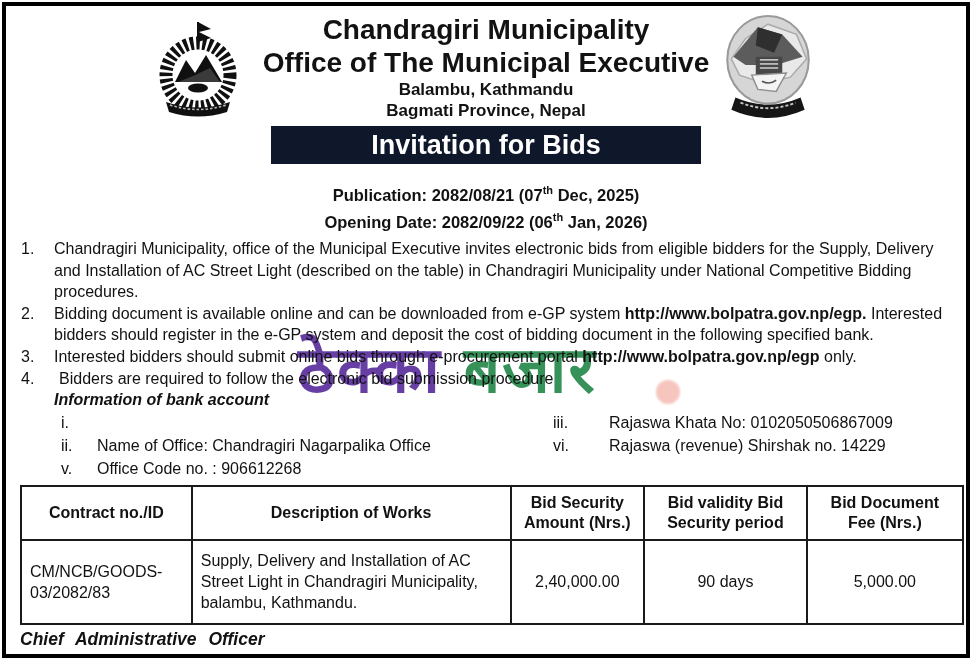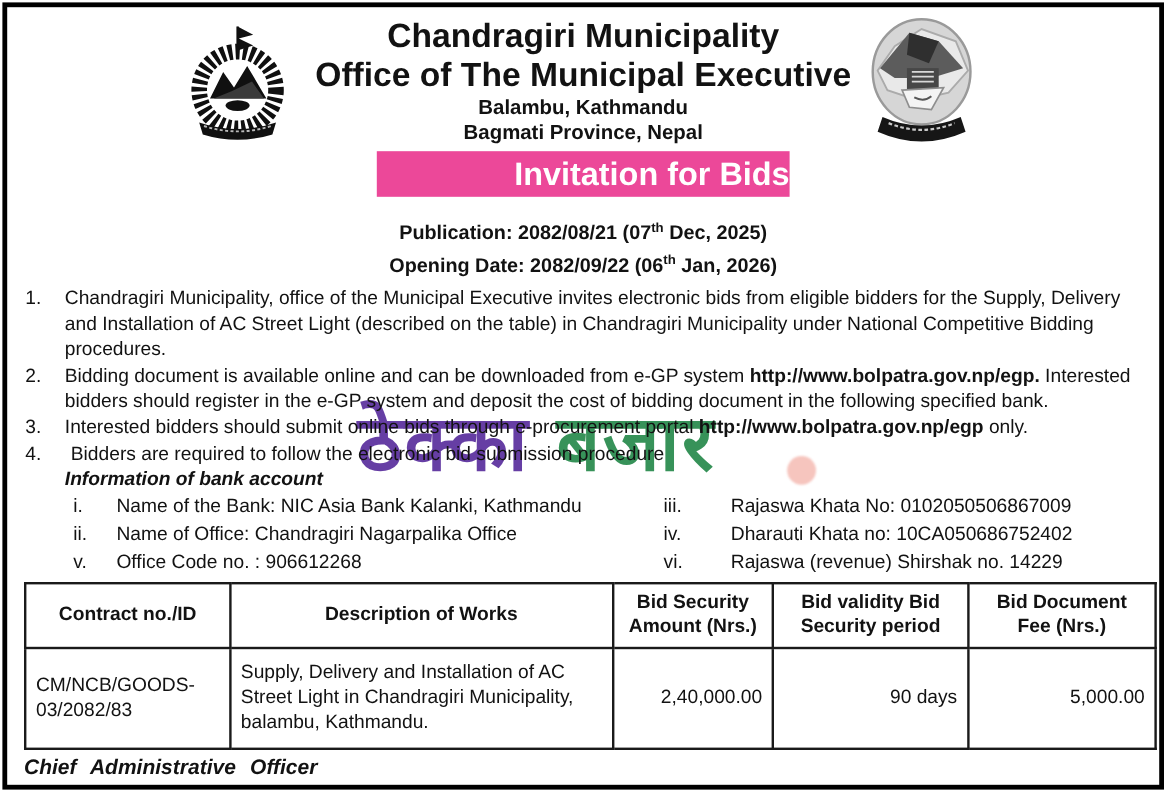--- a/index.html
+++ b/index.html
@@ -36,24 +36,24 @@
 
   
   .header { position: relative; text-align: center; padding-top: 8px; }
   .logo-left  { position: absolute; left: 136px; top: 12px;  width: 112px; height: 100px; }
   .logo-right { position: absolute; left: 708px; top: 6px;   width: 108px; height: 112px; }
   .org-name    { font-size: 28px; font-weight: bold; line-height: 32px; }
   .office-name { font-size: 28px; font-weight: bold; line-height: 33px; }
   .addr        { font-size: 17px; font-weight: bold; line-height: 21px; }
 
   .banner {
-    width: 344px; height: 38px; margin: 5px auto 4px auto;
-    background: #ec4899; color: #fff;
+    width: 430px; height: 38px; margin: 5px auto 4px auto;
+    background: #0f172a; color: #fff;
     font-size: 27px; font-weight: bold;
-    display: flex; align-items: center; justify-content: flex-end;
+    display: flex; align-items: center; justify-content: center;
   }
 
   .dates { text-align: center; font-weight: bold; font-size: 16.5px; line-height: 22px; margin-top: 15px; }
   .dates sup { font-size: 11px; }
 
   
   .notice { margin: 6px 14px 0 15px; font-size: 16px; line-height: 21.6px; }
   .li { position: relative; padding-left: 33px; }
   .li .num { position: absolute; left: 0; top: 0; }
   .li-4 .li-text { padding-left: 5px; }
@@ -72,21 +72,21 @@
   }
   .bid-table th, .bid-table td { border: 2px solid #1a1a1a; padding: 4px 8px; }
   .bid-table th { font-weight: bold; text-align: center; height: 54px; line-height: 20px; }
   .bid-table td { height: 84px; vertical-align: middle; line-height: 21px; }
   .col-contract { width: 166px; }
   .col-desc     { width: 310px; }
   .col-security { width: 130px; }
   .col-validity { width: 158px; }
   .col-fee      { width: 152px; }
   .cell-left   { text-align: left; }
-  .cell-center { text-align: right; }
+  .cell-center { text-align: center; }
 
   
   .footer {
     margin: 4px 16px 0 14px; text-align: left;
     font-weight: bold; font-style: italic; font-size: 17.5px;
     word-spacing: 7px;
   }
 </style>
 </head>
 <body>
@@ -177,39 +177,34 @@
           <span class="num">4.</span>
           <div class="li-text"><span>Bidders are required to follow the electronic bid submission procedure</span></div>
         </div>
 
         <div class="bank-heading">Information of bank account</div>
 
         <div class="bank-grid">
           <div class="bank-col-left">
             <div class="bank-row">
               <span class="rnum">i.</span>
-              <span>Name of the Bank: NIC Asia Bank Kalanki, Kathmandu</span>
             </div>
             <div class="bank-row">
               <span class="rnum">ii.</span>
               <span>Name of Office: Chandragiri Nagarpalika Office</span>
             </div>
             <div class="bank-row">
               <span class="rnum">v.</span>
               <span>Office Code no. : 906612268</span>
             </div>
           </div>
           <div class="bank-col-right">
             <div class="bank-row">
               <span class="rnum">iii.</span>
               <span>Rajaswa Khata No: 0102050506867009</span>
-            </div>
-            <div class="bank-row">
-              <span class="rnum">iv.</span>
-              <span>Dharauti Khata no: 10CA050686752402</span>
             </div>
             <div class="bank-row">
               <span class="rnum">vi.</span>
               <span>Rajaswa (revenue) Shirshak no. 14229</span>
             </div>
           </div>
         </div>
       </div>
 
       <table class="bid-table">

